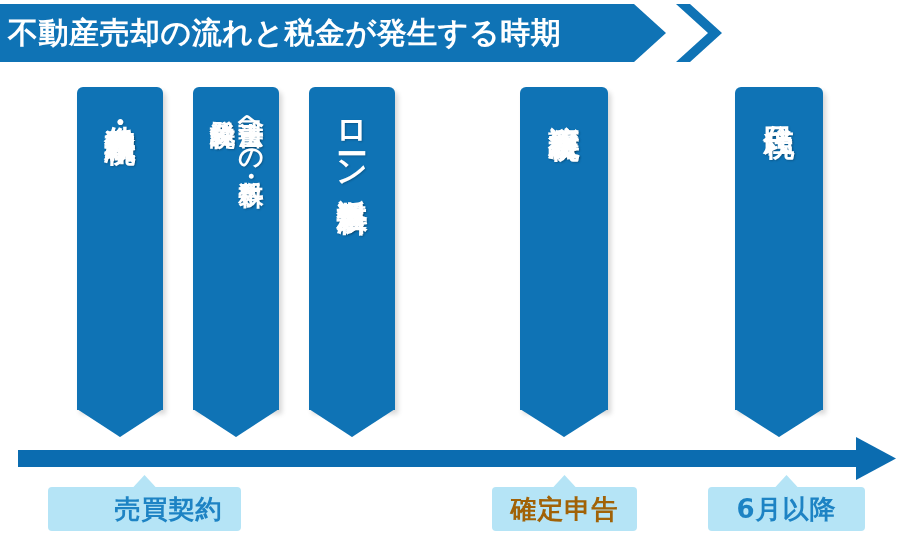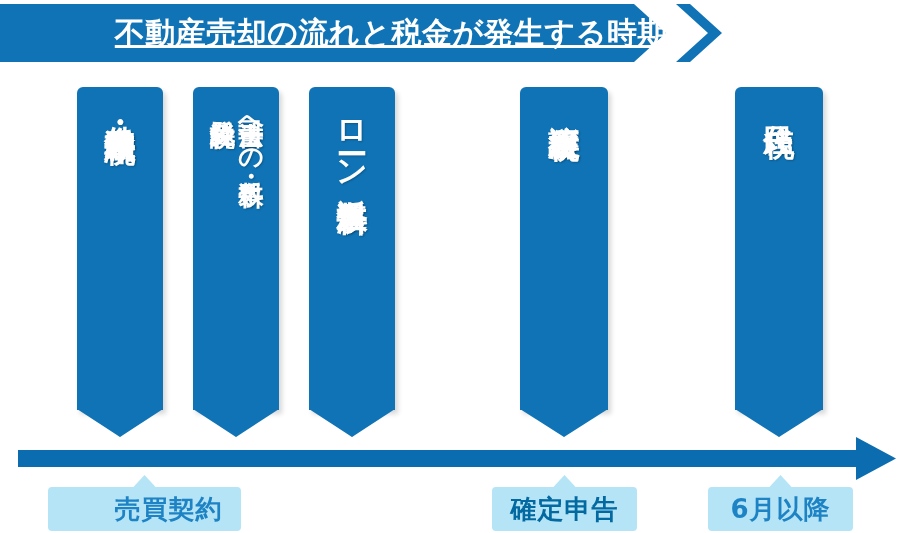--- a/index.html
+++ b/index.html
@@ -40,22 +40,21 @@
     left: 8px;
     top: 6px;
     width: 660px;
     height: 54px;
     line-height: 54px;
     color: #ffffff;
     font-size: 30px;
     font-weight: bold;
     letter-spacing: 0.5px;
     white-space: nowrap;
-    text-align: right;
-    text-decoration: underline;
+    text-align: left;
   }
   .header-chevron {
     position: absolute;
     left: 676px;
     top: 4px;
     width: 46px;
     height: 58px;
     background: #0f73b5;
     -webkit-clip-path: polygon(0 0, 14px 0, 46px 29px, 14px 58px, 0 58px, 32px 29px);
     clip-path: polygon(0 0, 14px 0, 46px 29px, 14px 58px, 0 58px, 32px 29px);
@@ -197,20 +196,20 @@
     </div>
 
   <div class="timeline-bar"></div>
   <div class="timeline-head"></div>
 
   <div id="stages-layer">
       <div class="callout" style="left: 48px; top: 487px; width: 145px; background: rgb(181, 228, 246); padding-left: 48px;">
         <span class="callout-label" style="color: rgb(29, 131, 196);">売買契約</span>
       </div>
       <div class="callout" style="left: 492px; top: 487px; width: 145px; background: rgb(181, 228, 246);">
-        <span class="callout-label" style="color: #0369a1;">確定申告</span>
-      </div>
-      <div class="callout" style="left: 708px; top: 487px; width: 145px; background: rgb(181, 228, 246);">
+        <span class="callout-label" style="color: #a16207;">確定申告</span>
+      </div>
+      <div class="callout" style="left: 708px; top: 487px; width: 157px; background: rgb(181, 228, 246);">
         <span class="callout-label" style="color: rgb(29, 131, 196);">6月以降</span>
       </div>
     </div>
 
 </div>
 
 </body></html>

